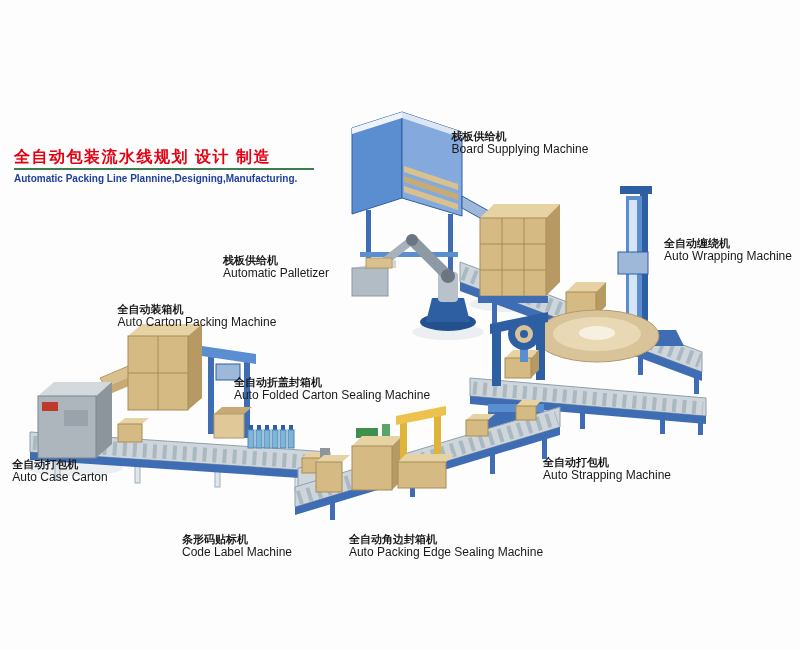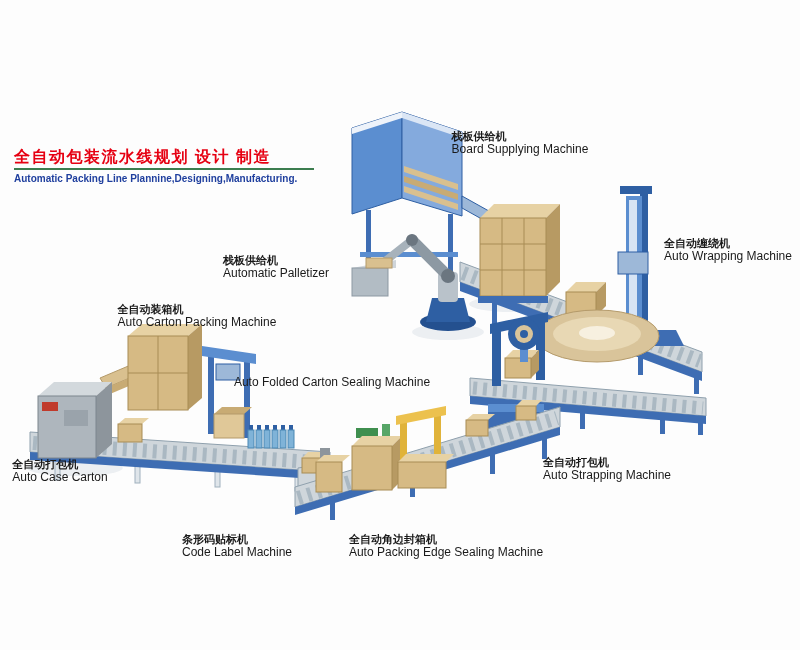--- a/index.html
+++ b/index.html
@@ -246,20 +246,21 @@
     <div class="zh">全自动缠绕机</div>
     <div class="en">Auto Wrapping Machine</div>
   </div>
 
   <div class="mlabel" style="left:197px;top:303px">
     <div class="zh">全自动装箱机</div>
     <div class="en">Auto Carton Packing Machine</div>
   </div>
 
   <div class="mlabel" style="left:332px;top:376px">
+    <div class="zh">全自动折盖封箱机</div>
     <div class="en">Auto Folded Carton Sealing Machine</div>
   </div>
 
   <div class="mlabel" style="left:60px;top:458px">
     <div class="zh">全自动打包机</div>
     <div class="en">Auto Case Carton</div>
   </div>
 
   <div class="mlabel" style="left:607px;top:456px">
     <div class="zh">全自动打包机</div>

